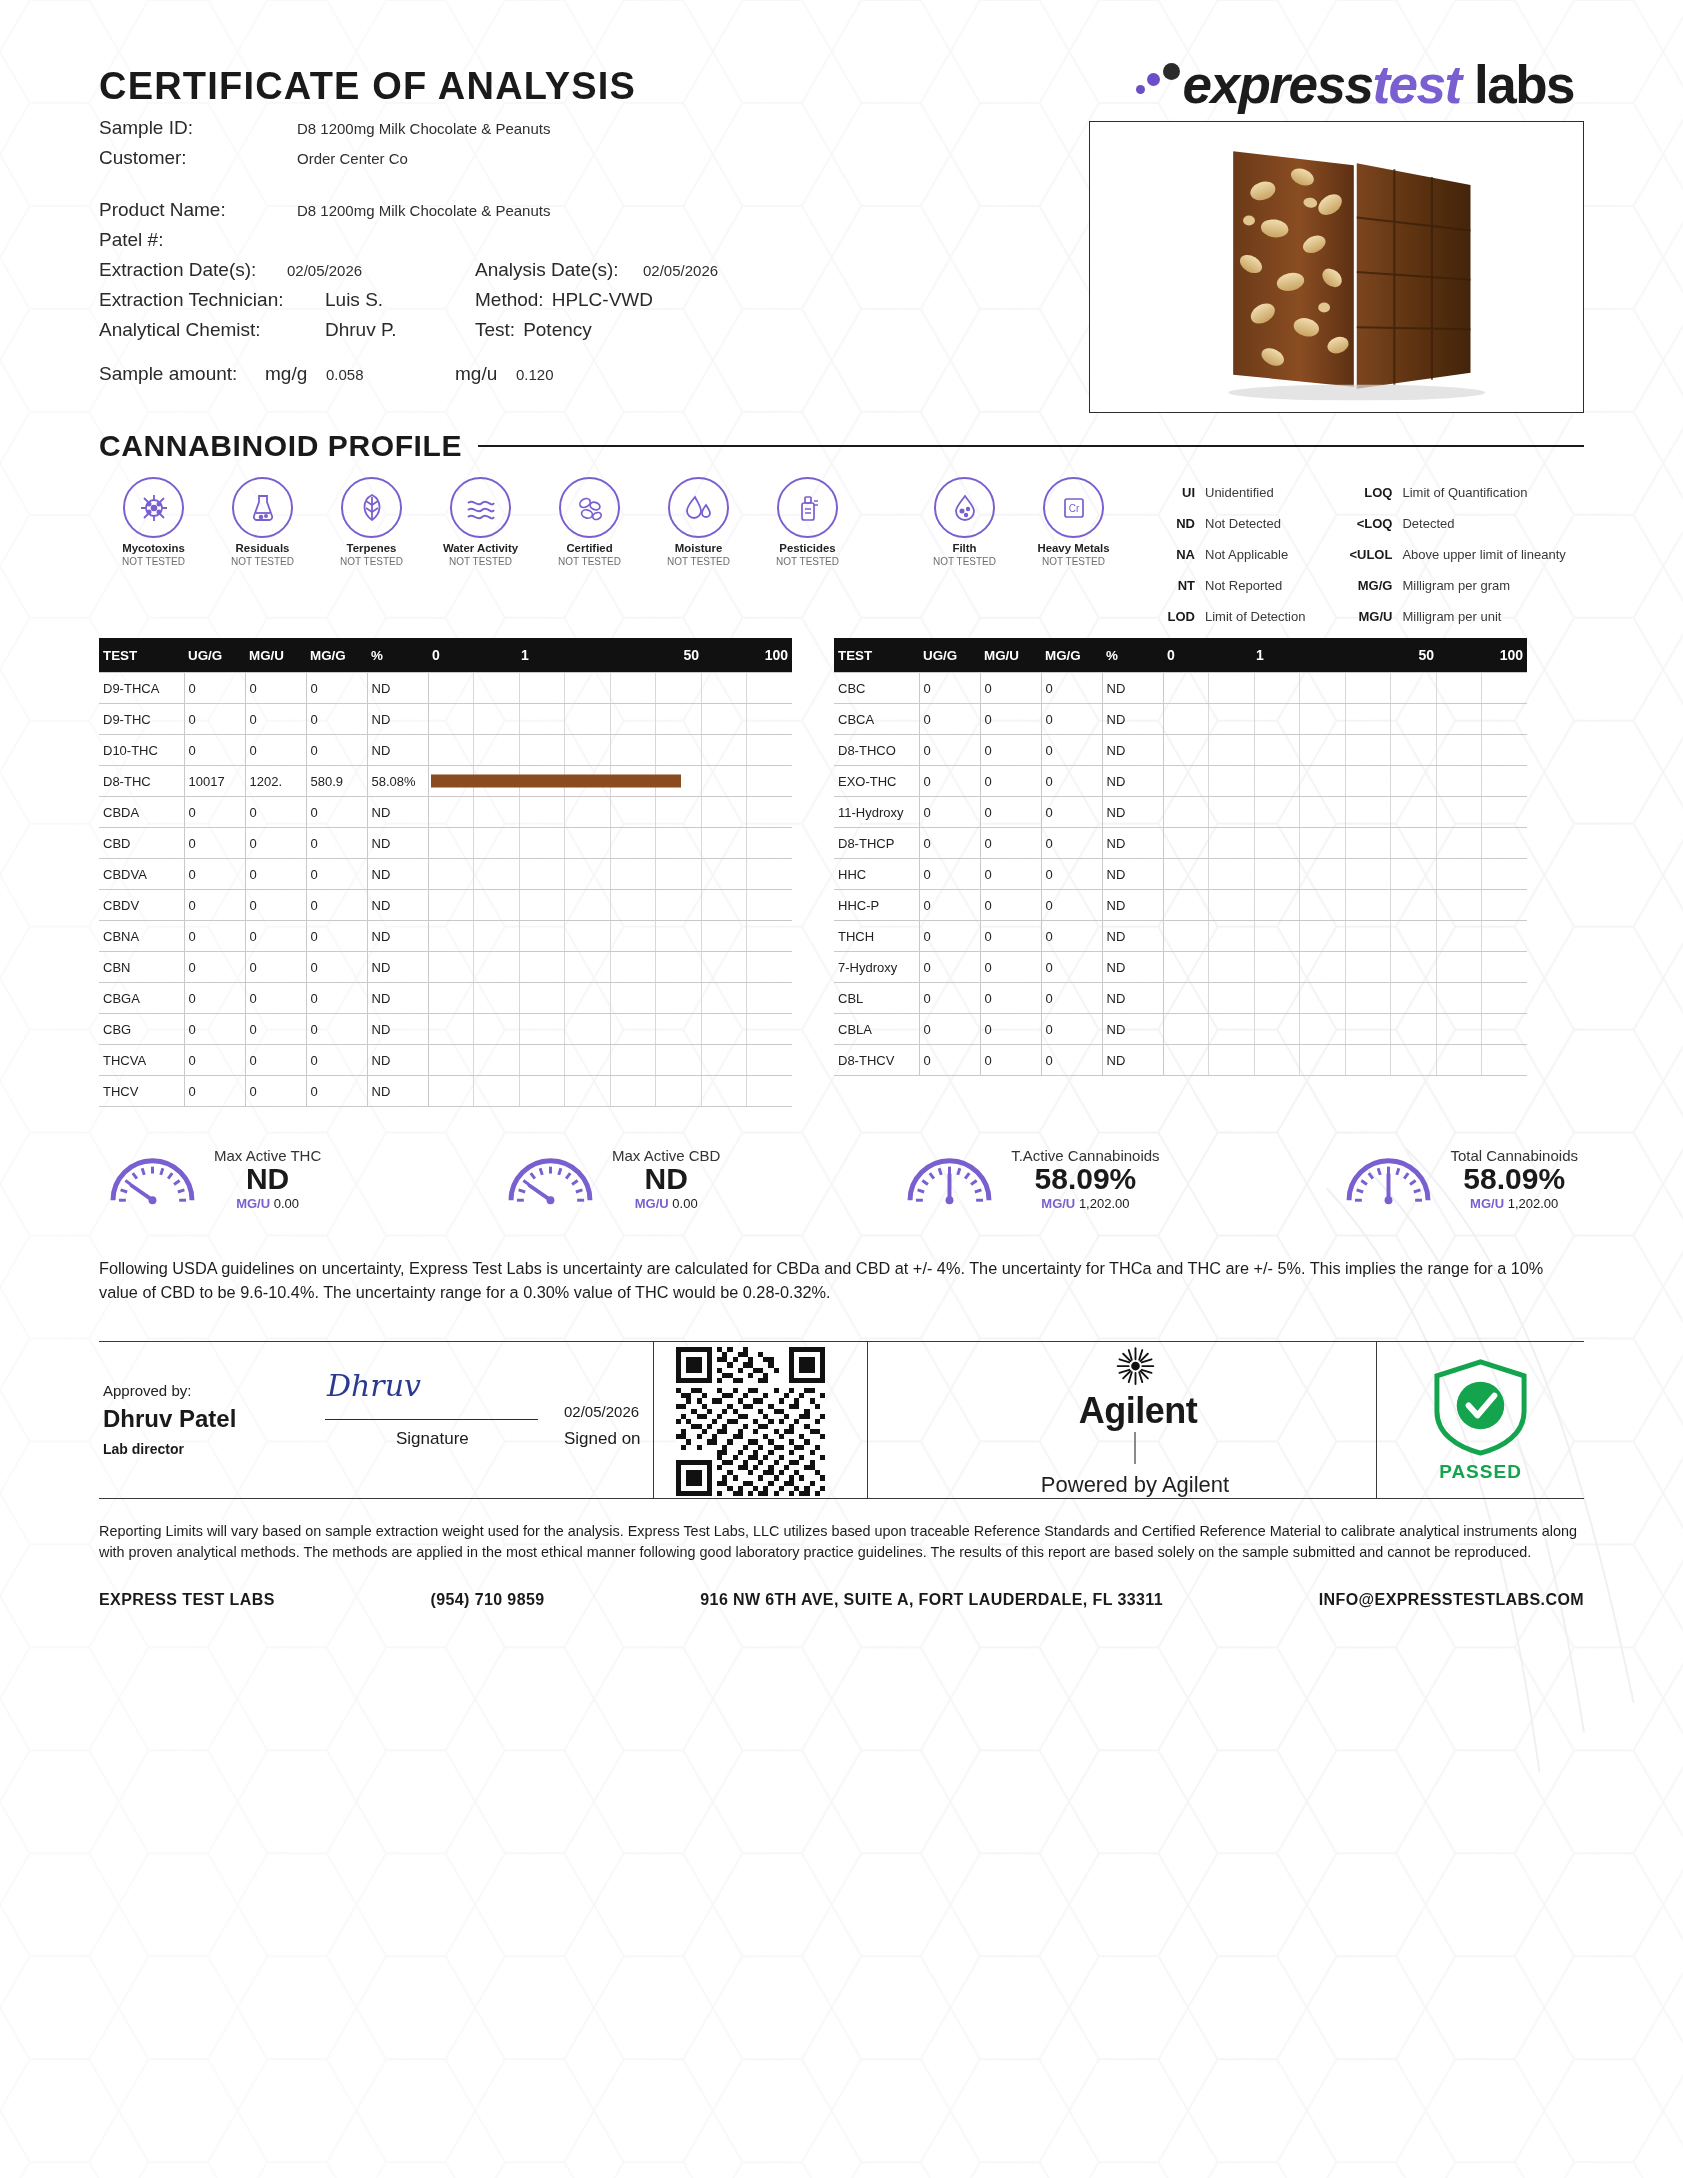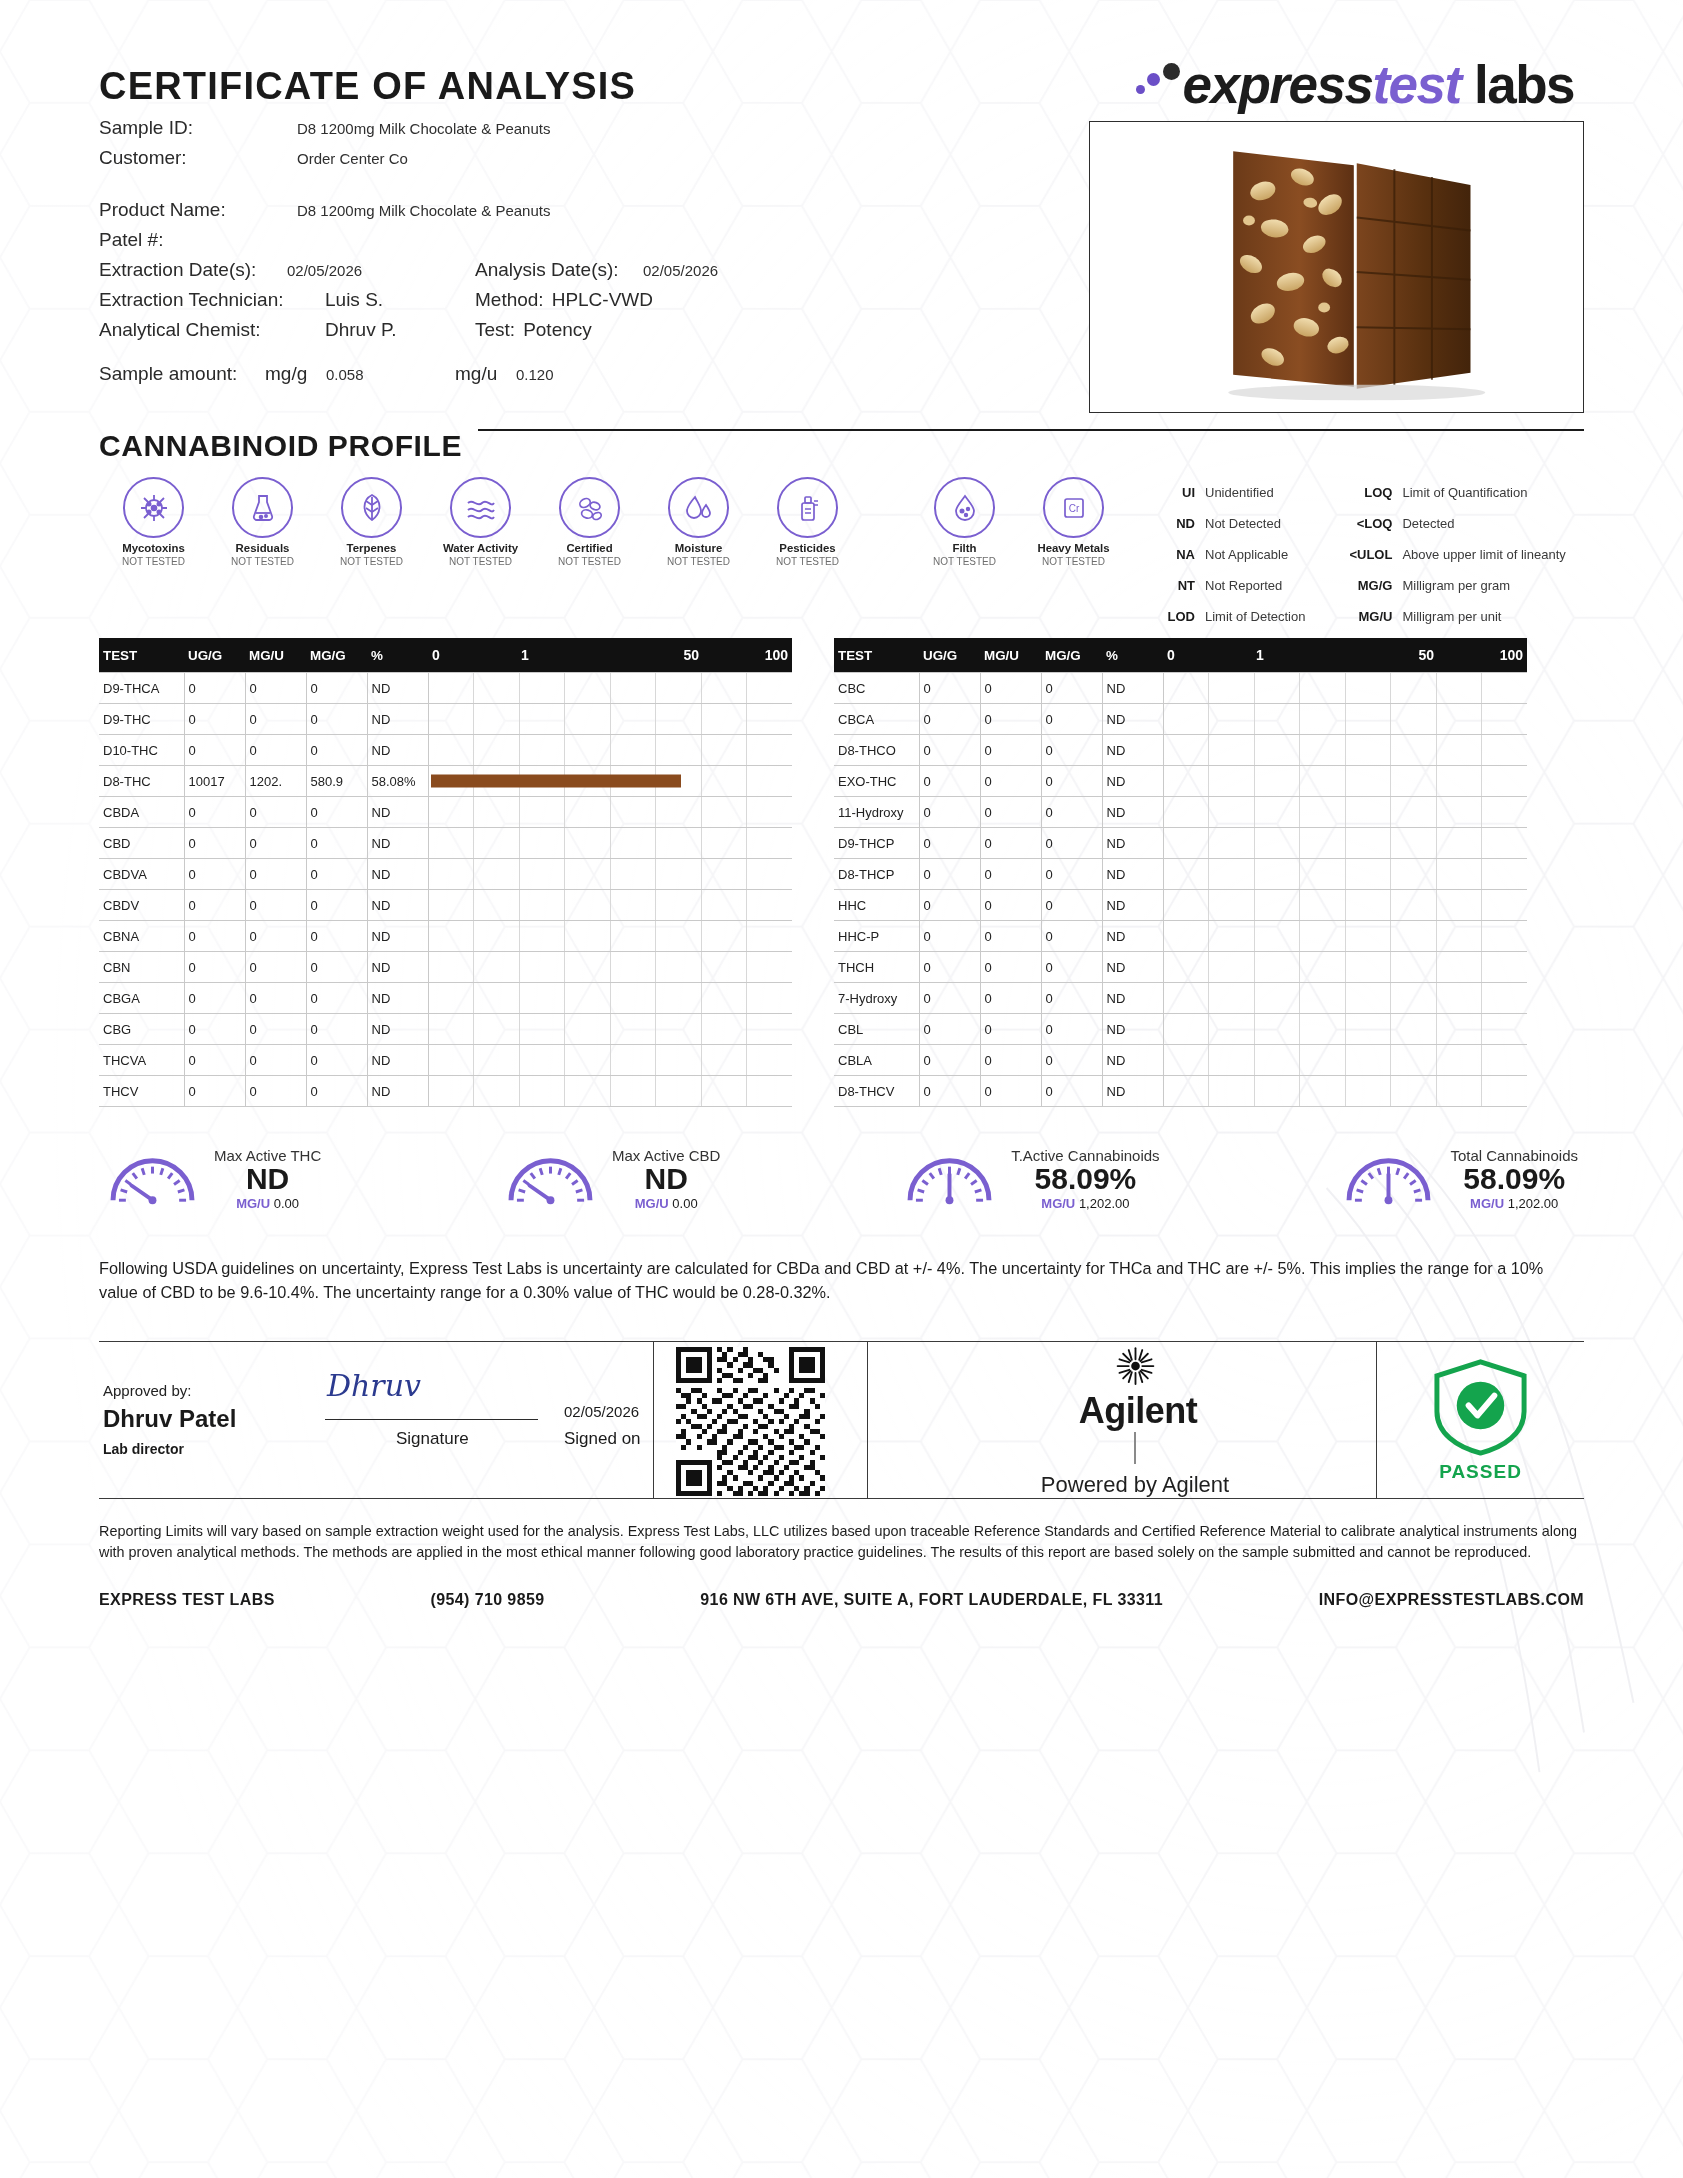--- a/index.html
+++ b/index.html
@@ -77,21 +77,21 @@
     margin-top: 10px;
     position: relative;
     background: #fff;
     overflow: hidden;
   }
 
   
   .choco-wrap { position: absolute; left: 50%; top: 50%; transform: translate(-50%,-50%); }
 
   
-  .profile-head { display: flex; align-items: flex-start; margin-top: 16px; }
+  .profile-head { display: flex; align-items: center; margin-top: 16px; }
   .profile-head h2 {
     font-size: 30px;
     font-weight: bold;
     letter-spacing: 0.6px;
     margin: 0 16px 0 0;
     white-space: nowrap;
   }
   .profile-head .rule { flex: 1; height: 2px; background: #1a1a1a; }
 
   
@@ -904,39 +904,20 @@
                   <span></span>
                   <span></span>
                   <span></span>
                   <span></span>
                   <span></span>
                 </div>
               </td>
             </tr>
             <tr>
               <td class="name c-test">11-Hydroxy</td>
-              <td class="c-ug">0</td>
-              <td class="c-mgu">0</td>
-              <td class="c-mgg">0</td>
-              <td class="c-pct">ND</td>
-              <td colspan="4" class="bar-cell">
-                <div class="gridlines">
-                  <span></span>
-                  <span></span>
-                  <span></span>
-                  <span></span>
-                  <span></span>
-                  <span></span>
-                  <span></span>
-                  <span></span>
-                </div>
-              </td>
-            </tr>
-            <tr>
-              <td class="name c-test">D9-THCP</td>
               <td class="c-ug">0</td>
               <td class="c-mgu">0</td>
               <td class="c-mgg">0</td>
               <td class="c-pct">ND</td>
               <td colspan="4" class="bar-cell">
                 <div class="gridlines">
                   <span></span>
                   <span></span>
                   <span></span>
                   <span></span>

